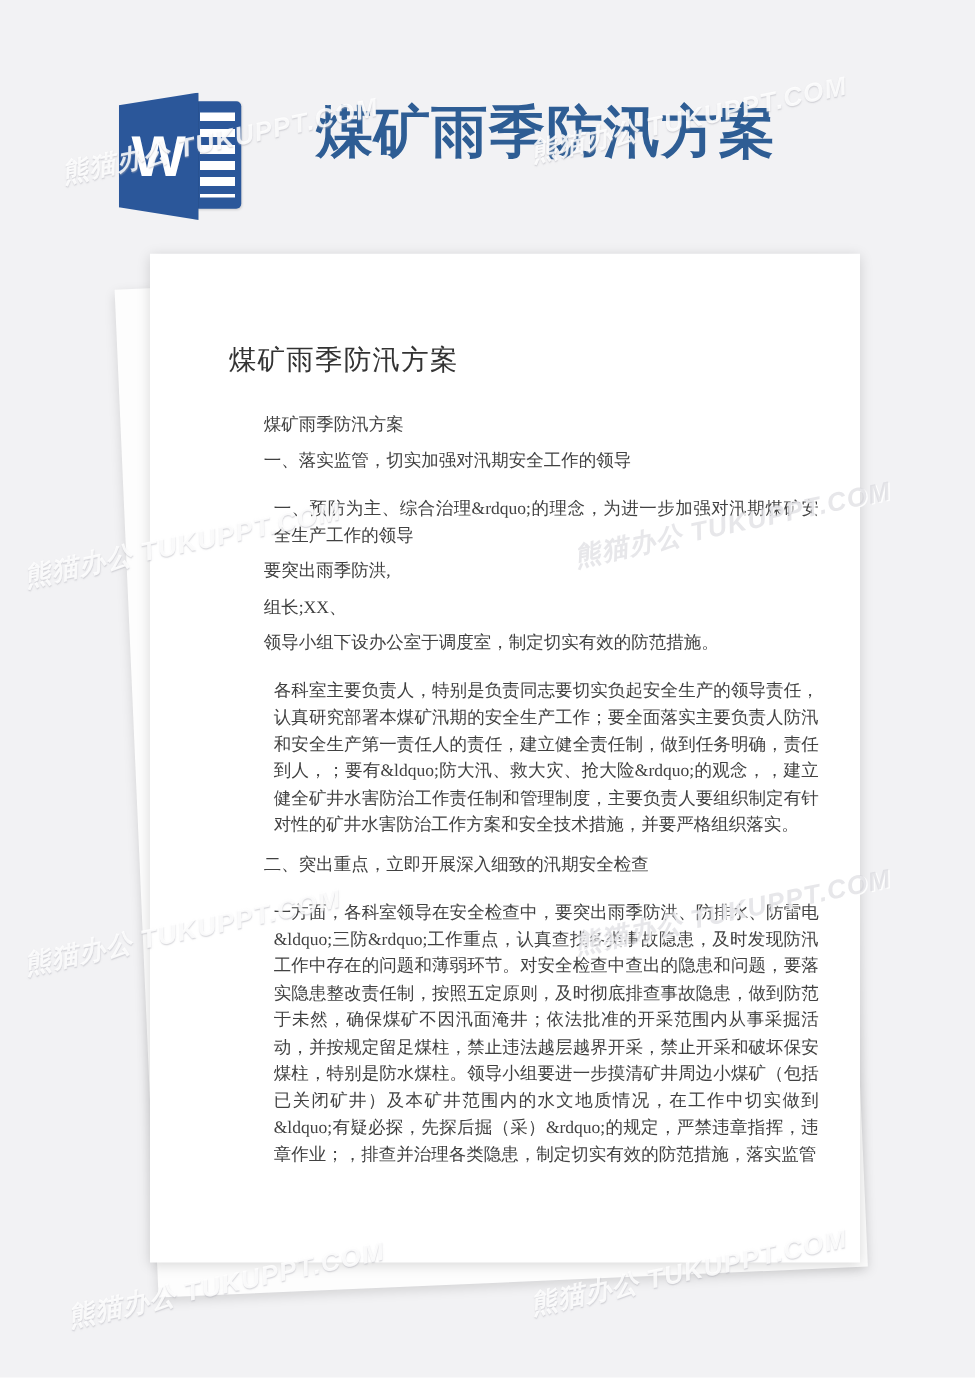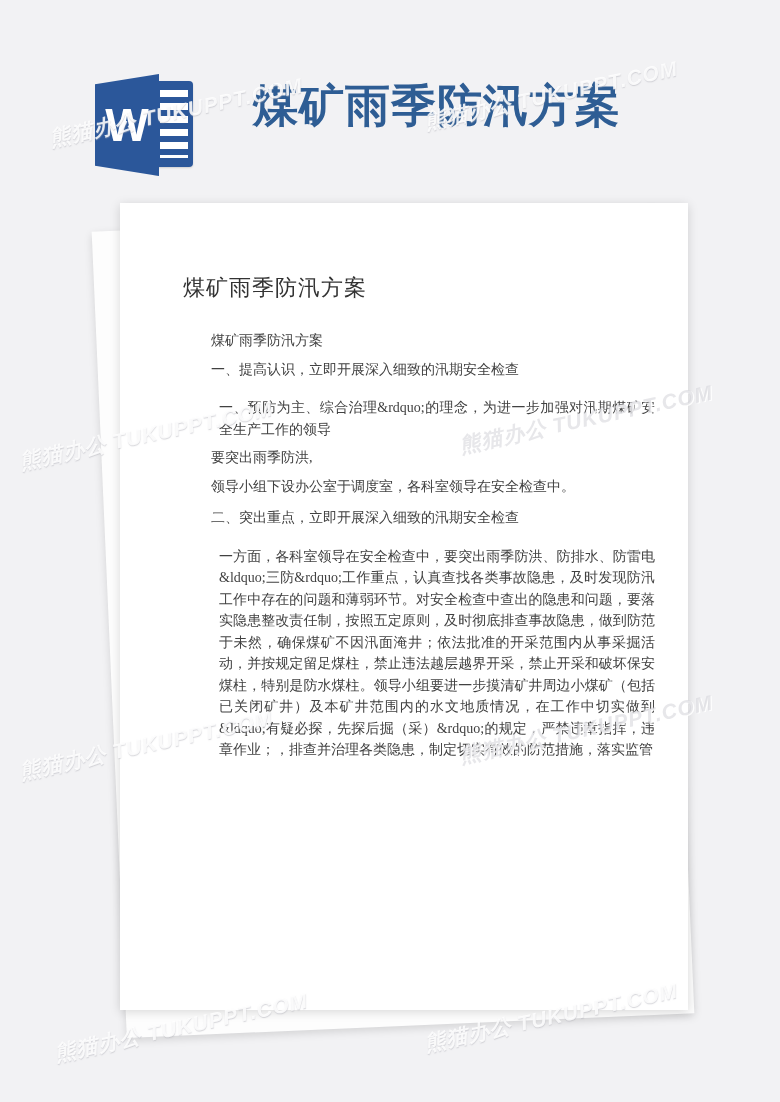--- a/index.html
+++ b/index.html
@@ -99,24 +99,26 @@
     </div>
     <h1 class="header-title">煤矿雨季防汛方案</h1>
   </div>
 
   <div class="backpage"></div>
 
   <div class="page">
     <h2 class="doc-title">煤矿雨季防汛方案</h2>
     <div id="doc-body">
         <p class="indent ">煤矿雨季防汛方案</p>
-        <p class="indent ">一、提高认识，立即开展深入细致的汛期安全检查</p>
+        <p class="indent ">一、落实监管，切实加强对汛期安全工作的领导</p>
         <p class="gap">一、预防为主、综合治理&amp;rdquo;的理念，为进一步加强对汛期煤矿安全生产工作的领导</p>
         <p class="indent ">要突出雨季防洪,</p>
-        <p class="indent ">领导小组下设办公室于调度室，各科室领导在安全检查中。</p>
+        <p class="indent ">组长;XX、</p>
+        <p class="indent ">领导小组下设办公室于调度室，制定切实有效的防范措施。</p>
+        <p class="gap">各科室主要负责人，特别是负责同志要切实负起安全生产的领导责任，认真研究部署本煤矿汛期的安全生产工作；要全面落实主要负责人防汛和安全生产第一责任人的责任，建立健全责任制，做到任务明确，责任到人，；要有&amp;ldquo;防大汛、救大灾、抢大险&amp;rdquo;的观念，，建立健全矿井水害防治工作责任制和管理制度，主要负责人要组织制定有针对性的矿井水害防治工作方案和安全技术措施，并要严格组织落实。</p>
         <p class="indent gap-sm">二、突出重点，立即开展深入细致的汛期安全检查</p>
         <p class="gap">一方面，各科室领导在安全检查中，要突出雨季防洪、防排水、防雷电&amp;ldquo;三防&amp;rdquo;工作重点，认真查找各类事故隐患，及时发现防汛工作中存在的问题和薄弱环节。对安全检查中查出的隐患和问题，要落实隐患整改责任制，按照五定原则，及时彻底排查事故隐患，做到防范于未然，确保煤矿不因汛面淹井；依法批准的开采范围内从事采掘活动，并按规定留足煤柱，禁止违法越层越界开采，禁止开采和破坏保安煤柱，特别是防水煤柱。领导小组要进一步摸清矿井周边小煤矿（包括已关闭矿井）及本矿井范围内的水文地质情况，在工作中切实做到&amp;ldquo;有疑必探，先探后掘（采）&amp;rdquo;的规定，严禁违章指挥，违章作业；，排查并治理各类隐患，制定切实有效的防范措施，落实监管</p>
       </div>
   </div>
 
   <div class="wm wm-light" style="left:50px;top:125px;">熊猫办公 TUKUPPT.COM</div>
   <div class="wm wm-light" style="left:425px;top:108px;">熊猫办公 TUKUPPT.COM</div>
   <div class="wm wm-light" style="left:20px;top:448px;">熊猫办公 TUKUPPT.COM</div>
   <div class="wm wm-dark" style="left:460px;top:432px;">熊猫办公 TUKUPPT.COM</div>
   <div class="wm wm-light" style="left:20px;top:758px;">熊猫办公 TUKUPPT.COM</div>

